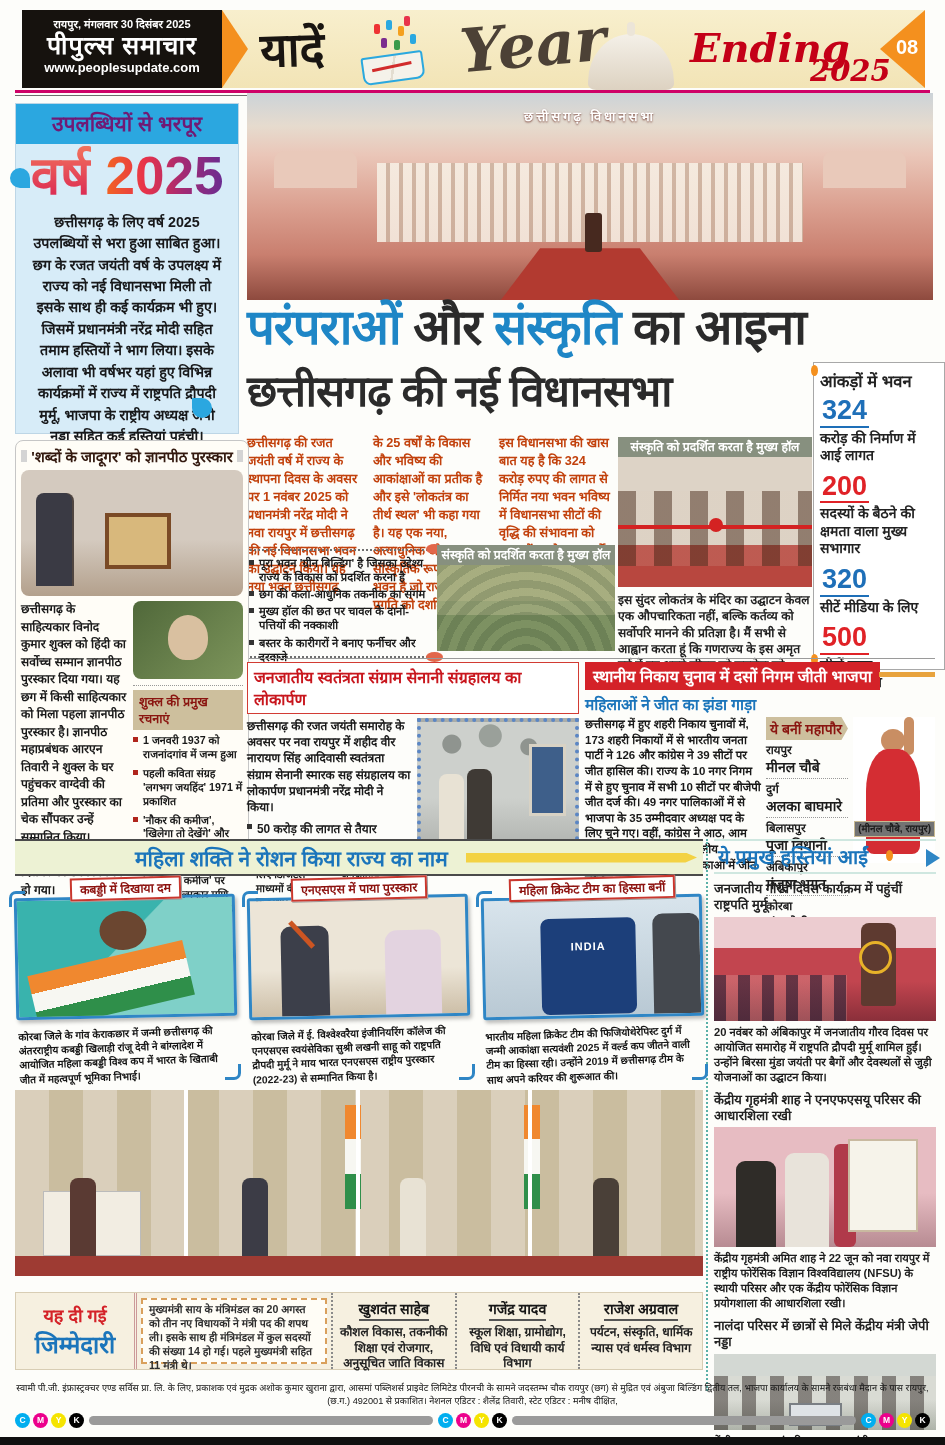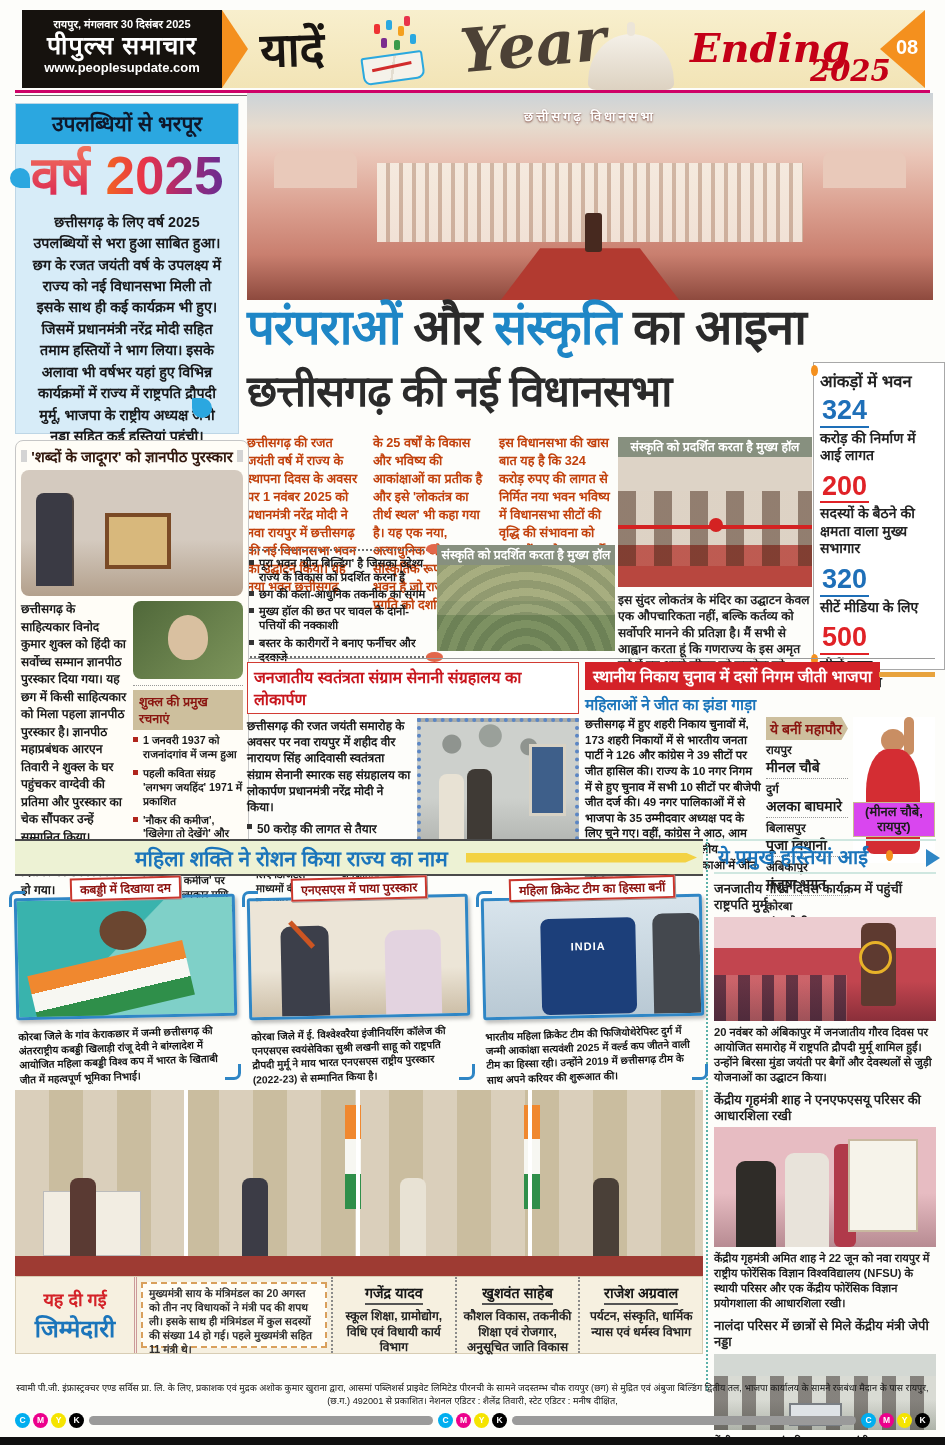--- a/index.html
+++ b/index.html
@@ -35,21 +35,21 @@
   .ph-building{left:247px;top:93px;width:686px;height:207px;
     background:linear-gradient(180deg,#ccd3d8 0,#e6dbce 16%,#eac6b8 30%,#dba090 55%,#c97f6f 78%,#8e4a3e 100%);}
   .b-label{position:absolute;left:0;top:14px;width:100%;text-align:center;color:#fff;font-size:13px;font-weight:800;letter-spacing:3px;text-shadow:0 1px 2px #7a4338;}
   .b-cols{position:absolute;left:19%;top:34%;width:62%;height:38%;
     background:repeating-linear-gradient(90deg,#f7f1e6 0 9px,#cdb5a2 9px 13px);opacity:.85;}
   .b-wing{position:absolute;top:28%;width:12%;height:18%;background:#e9c9ba;border-radius:10px 10px 0 0;}
   .b-carpet{position:absolute;left:37%;bottom:0;width:26%;height:25%;background:#b23a30;clip-path:polygon(22% 0,78% 0,100% 100%,0 100%);}
   .b-statue{position:absolute;left:49.2%;bottom:23%;width:2.6%;height:19%;background:#47291f;border-radius:3px;}
   
   .lead{left:15px;top:103px;width:222px;height:329px;background:#d7ecf8;border:1px solid #bdd6e6;}
-  .lead-head{height:40px;line-height:40px;background:#2ba7e0;color:#0f172a;text-align:center;font-size:21px;font-weight:800;}
+  .lead-head{height:40px;line-height:40px;background:#2ba7e0;color:#701a75;text-align:center;font-size:21px;font-weight:800;}
   .varsh-line{text-align:center;margin-top:4px;font-size:53px;font-weight:800;line-height:1.05;}
   .varsh{color:#e8405a;background:linear-gradient(180deg,#f2735c,#d81f52);-webkit-background-clip:text;background-clip:text;-webkit-text-fill-color:transparent;}
   .y2025{color:#c22360;background:linear-gradient(90deg,#f26522,#e8334a,#a32a74,#6a2c91);-webkit-background-clip:text;background-clip:text;-webkit-text-fill-color:transparent;}
   .lead-body{padding:8px 12px 0 12px;font-size:14.3px;line-height:1.5;font-weight:700;color:#17181a;text-align:center;}
   .qm{width:20px;height:20px;background:#2ba7e0;border-radius:50% 0 50% 50%;}
   .qm.tl{left:10px;top:168px;transform:rotate(90deg);}
   .qm.br{left:192px;top:398px;transform:rotate(-90deg);}
   
   .headline{left:247px;top:301px;width:692px;}
   .hl1{font-size:49px;font-weight:800;color:#2b2b2b;line-height:1.08;letter-spacing:-1px;}
@@ -125,21 +125,21 @@
   .el-row{display:flex;gap:5px;}
   .el-body{width:176px;font-size:11.5px;line-height:1.36;font-weight:600;color:#191919;}
   .mayors{width:82px;}
   .mayors .hd{background:#cdbf9d;color:#8a1510;font-weight:800;font-size:14px;padding:2px 4px;clip-path:polygon(0 0,92% 0,100% 50%,92% 100%,0 100%);}
   .mayors .city{font-size:11.6px;font-weight:800;margin-top:2px;}
   .mayors .nm{font-size:14px;font-weight:600;border-bottom:1px dotted #999;padding-bottom:2px;}
   .ph-mayor{position:relative;width:82px;height:146px;background:#fff;}
   .ph-mayor .hd2{position:absolute;left:34%;top:8%;width:30%;height:16%;background:#c98e63;border-radius:50%;}
   .ph-mayor .bd{position:absolute;left:16%;top:22%;width:66%;height:72%;background:#d42d33;border-radius:40% 40% 8px 8px;}
   .ph-mayor .arm{position:absolute;left:62%;top:0;width:12%;height:26%;background:#c98e63;border-radius:6px;}
-  .ph-mayor .cap{position:absolute;right:0;bottom:26px;background:#d946ef;border:1px solid #c9ba92;font-size:13px;font-weight:700;padding:1px 3px;line-height:1.2;text-align:center;}
+  .ph-mayor .cap{position:absolute;right:0;bottom:26px;background:#737373;border:1px solid #c9ba92;font-size:10px;font-weight:700;padding:1px 3px;line-height:1.2;text-align:center;}
   .ph-mayor .od{position:absolute;left:40%;bottom:2px;}
   
   .wbanner{left:15px;top:839px;width:688px;height:33px;background:#edf2d4;border-top:2px solid #4a4a4a;border-bottom:2px solid #4a4a4a;display:flex;align-items:center;}
   .wbanner .t{margin-left:120px;color:#1b75bb;font-size:21px;font-weight:800;white-space:nowrap;}
   .wbanner .tail{flex:1;height:10px;background:#f3d243;margin:0 6px 0 18px;clip-path:polygon(0 0,95% 0,100% 50%,95% 100%,0 100%);}
   .cards{left:15px;top:877px;width:688px;display:flex;gap:12px;}
   .card{flex:1;position:relative;}
   .card-head{position:relative;z-index:2;margin:0 auto;width:max-content;max-width:96%;background:#fff;border:2px solid #c9372e;color:#8d1310;font-weight:800;font-size:12.3px;padding:1px 8px;transform:rotate(-1.5deg);box-shadow:1px 1px 0 #9b9b9b;white-space:nowrap;}
   .card-photo{position:relative;margin-top:-4px;height:116px;border:3px solid #2f86c5;border-radius:3px;transform:rotate(-1.2deg);box-shadow:2px 3px 4px rgba(0,0,0,.25);overflow:hidden;}
   .card-cap{margin-top:9px;font-size:10.3px;line-height:1.38;font-weight:600;color:#161616;transform:rotate(-2deg);padding:0 4px;}
@@ -179,21 +179,21 @@
   .mins{left:15px;top:1086px;width:688px;}
   .mins-head{display:flex;align-items:center;gap:8px;height:22px;}
   .mins-head .gb{flex:1;height:14px;background:#b3b3b3;}
   .mins-head .t{font-size:19px;font-weight:800;color:#2e2e2e;white-space:nowrap;}
   .ph-oath{position:relative;margin-top:4px;height:186px;background:repeating-linear-gradient(90deg,#dacfbb 0 34px,#cabd9f 34px 68px);}
   .ph-oath .carpet{position:absolute;left:0;bottom:0;width:100%;height:20px;background:#9e3b33;}
   .ph-oath .sep{position:absolute;top:0;width:4px;height:100%;background:#fff;}
   .ph-oath .fig{position:absolute;bottom:20px;width:26px;height:78px;border-radius:8px 8px 0 0;}
   .ph-oath .flag{position:absolute;top:8%;width:16px;height:56%;background:linear-gradient(180deg,#f0882f 0 33%,#f7f7f2 33% 66%,#2f8f4a 66%);}
   .ph-oath .dais{position:absolute;left:4%;bottom:20px;width:14%;height:34%;background:#f2ede2;border:1px solid #bbb;}
-  .mrow{display:flex;margin-top:0;height:76px;background:#f6f0e0;border:1px solid #d8cdb4;}
+  .mrow{display:flex;margin-top:16px;height:76px;background:#f6f0e0;border:1px solid #d8cdb4;}
   .resp{width:118px;text-align:center;padding-top:10px;border-right:3px double #c99;}
   .resp .l1{color:#d42228;font-size:18px;font-weight:800;}
   .resp .l2{color:#1b75bb;font-size:24px;font-weight:800;}
   .intro{width:170px;margin:5px 4px;border:2px dashed #d9a05c;background:#fffdf6;padding:3px 6px;font-size:10.6px;line-height:1.32;font-weight:700;color:#2e2e2e;}
   .mcol{flex:1;padding:6px 6px;border-left:2px dotted #8a8a8a;text-align:center;}
   .mcol .nm{display:inline-block;font-size:14.3px;font-weight:800;color:#161616;border-bottom:2px solid #555;padding-bottom:1px;margin-bottom:4px;}
   .mcol .pf{font-size:12.1px;font-weight:700;color:#222;line-height:1.3;}
   
   .f1{left:15px;top:1381px;width:915px;text-align:center;font-size:9.2px;color:#141414;}
   .f2{left:15px;top:1393px;width:915px;text-align:center;font-size:9.2px;color:#141414;}
@@ -508,26 +508,26 @@
       <div class="sep" style="left:74.5%;"></div>
       <div class="carpet"></div>
     </div>
     <div class="mrow">
       <div class="resp">
         <div class="l1">यह दी गई</div>
         <div class="l2">जिम्मेदारी</div>
       </div>
       <div class="intro">मुख्यमंत्री साय के मंत्रिमंडल का 20 अगस्त को तीन नए विधायकों ने मंत्री पद की शपथ ली। इसके साथ ही मंत्रिमंडल में कुल सदस्यों की संख्या 14 हो गई। पहले मुख्यमंत्री सहित 11 मंत्री थे।</div>
       <div class="mcol">
+        <span class="nm">खुशवंत साहेब</span>
+        <div class="pf">कौशल विकास, तकनीकी शिक्षा एवं रोजगार, अनुसूचित जाति विकास</div>
+      </div>
+      <div class="mcol">
         <span class="nm">गजेंद्र यादव</span>
         <div class="pf">स्कूल शिक्षा, ग्रामोद्योग, विधि एवं विधायी कार्य विभाग</div>
-      </div>
-      <div class="mcol">
-        <span class="nm">खुशवंत साहेब</span>
-        <div class="pf">कौशल विकास, तकनीकी शिक्षा एवं रोजगार, अनुसूचित जाति विकास</div>
       </div>
       <div class="mcol">
         <span class="nm">राजेश अग्रवाल</span>
         <div class="pf">पर्यटन, संस्कृति, धार्मिक न्यास एवं धर्मस्व विभाग</div>
       </div>
     </div>
   </div>
 
   <div class="abs f1">स्वामी पी.जी. इंफ्रास्ट्रक्चर एण्ड सर्विस प्रा. लि. के लिए, प्रकाशक एवं मुद्रक अशोक कुमार खुराना द्वारा, आसमां पब्लिशर्स प्राइवेट लिमिटेड पीरनची के सामने जदस्तम्भ चौक रायपुर (छग) से मुद्रित एवं अंबुजा बिल्डिंग द्वितीय तल, भाजपा कार्यालय के सामने रजबंधा मैदान के पास रायपुर, (छ.ग.) 492001 से प्रकाशित। नेशनल एडिटर : शैलेंद्र तिवारी, स्टेट एडिटर : मनीष दीक्षित,</div>
   <div class="abs cmykrow">

